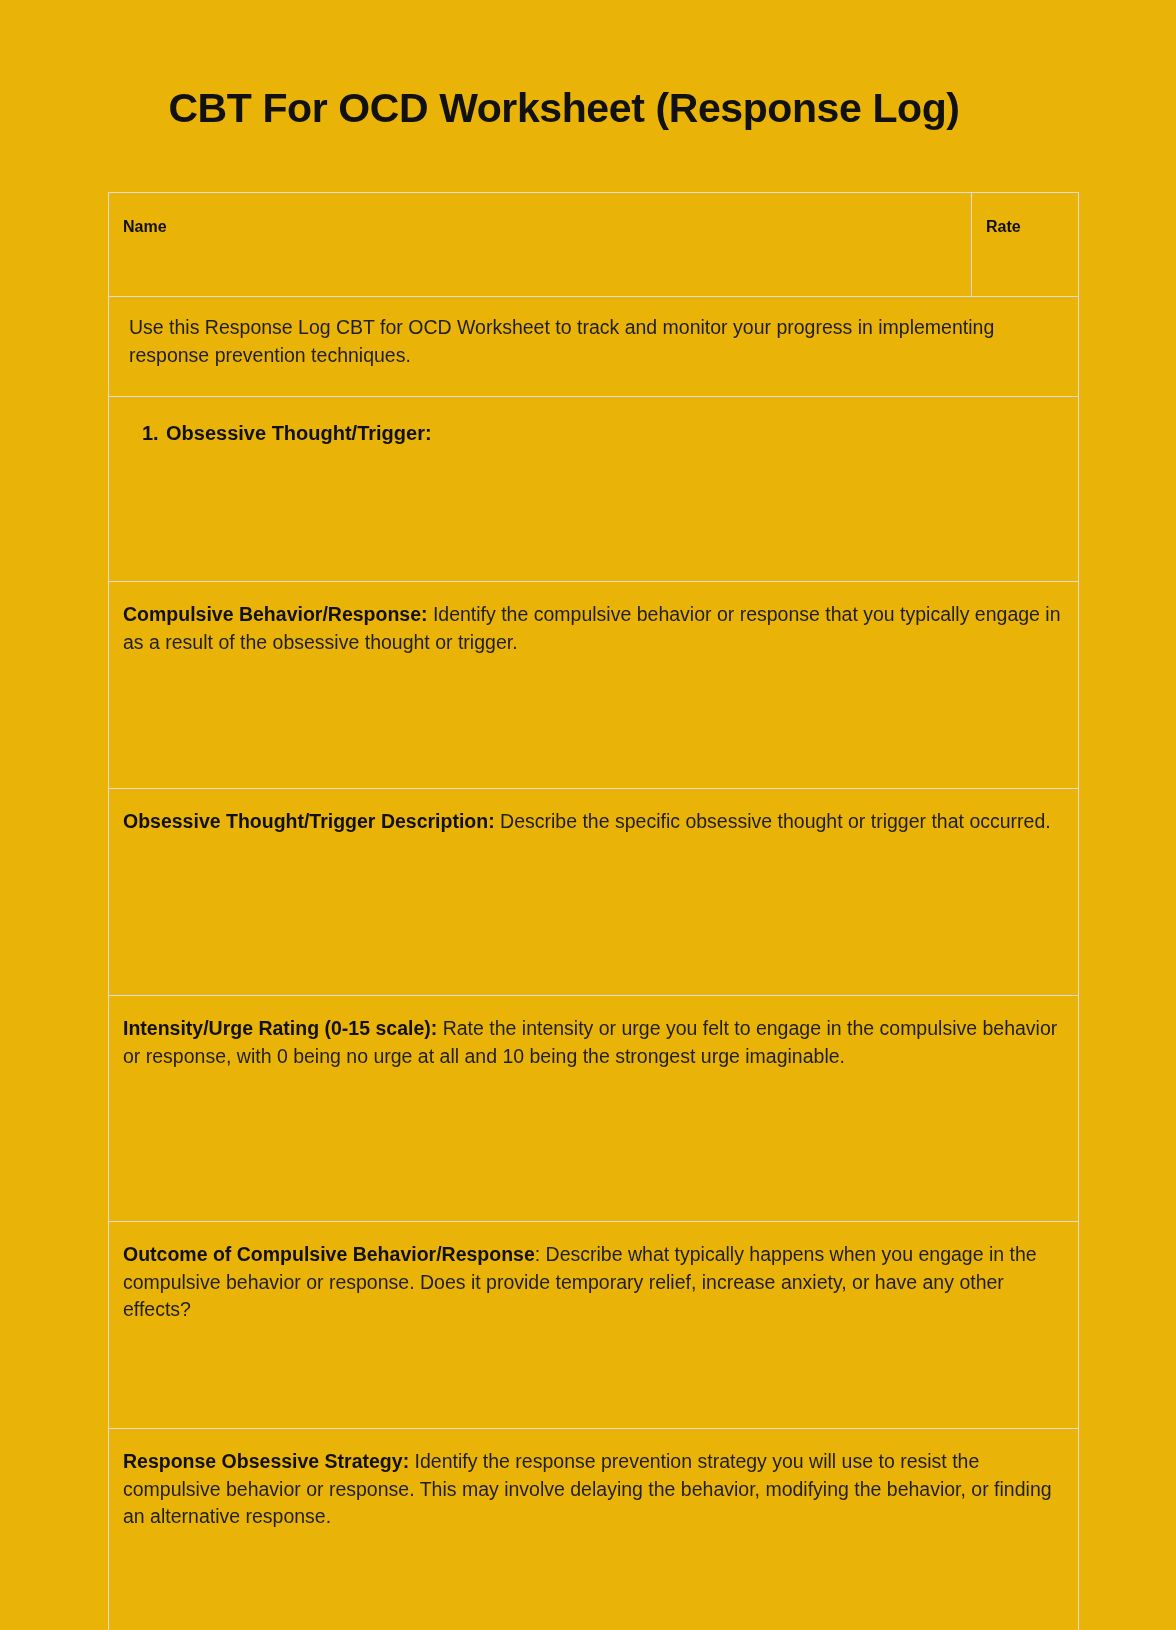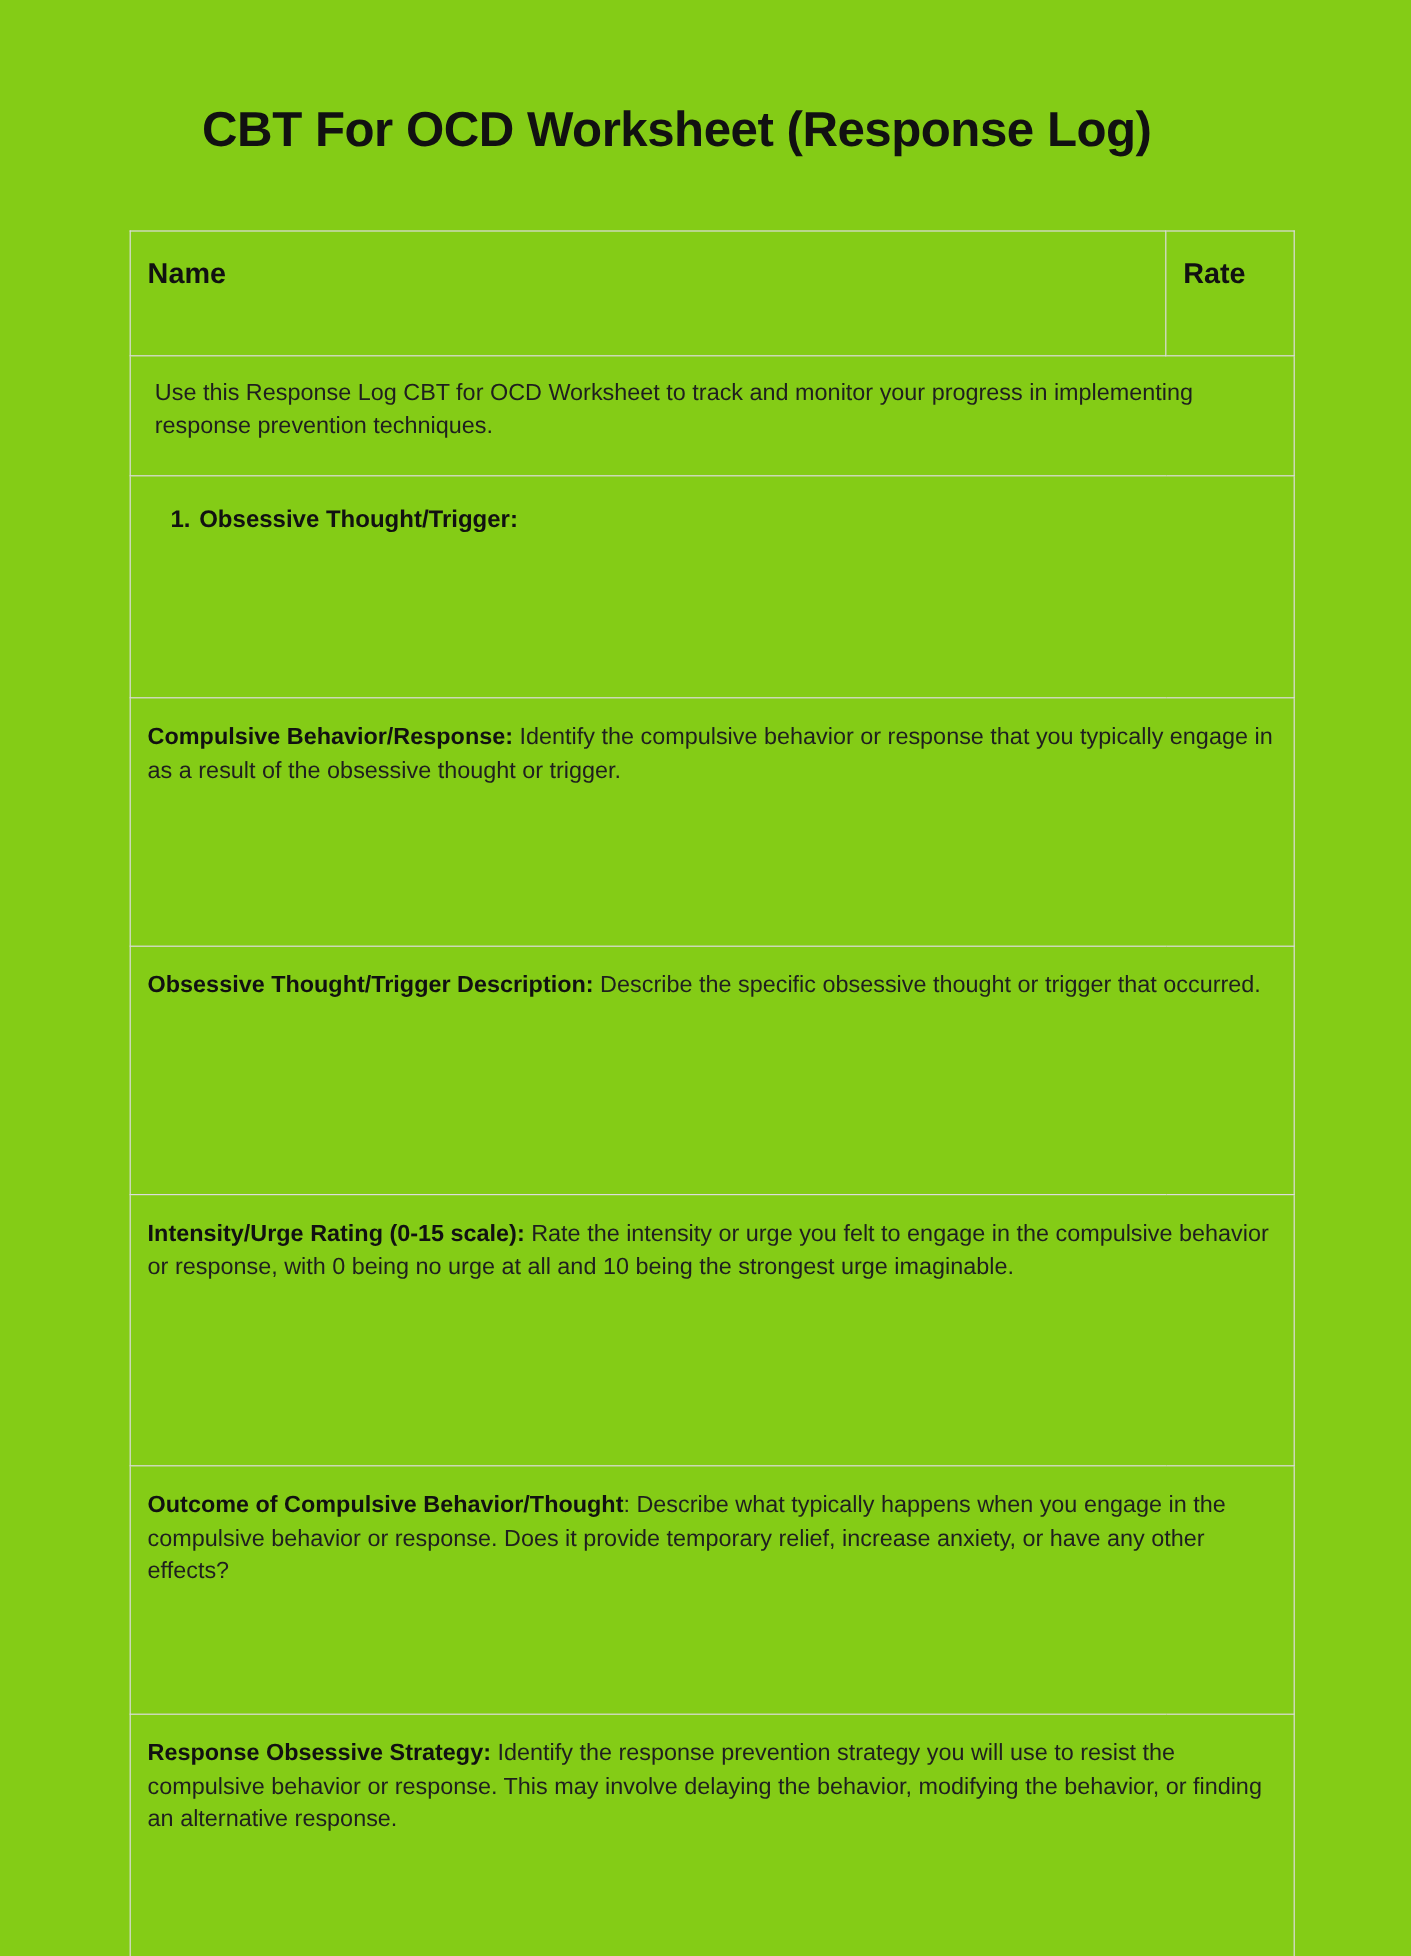--- a/index.html
+++ b/index.html
@@ -12,21 +12,21 @@
     height: 1630px;
     font-family: "Liberation Sans", sans-serif;
     color: #1a1a1a;
     -webkit-font-smoothing: antialiased;
   }
   .page {
     position: relative;
     width: 1176px;
     height: 1630px;
     box-sizing: border-box;
-    background: #84cc16;
+    background: #eab308;
   }
   .doc-title {
     position: absolute;
     top: 84px;
     left: 108px;
     width: 912px;
     text-align: center;
     font-size: 41px;
     font-weight: bold;
     letter-spacing: -0.4px;
@@ -52,21 +52,21 @@
   td.name-cell {
     width: 834px;
     height: 74px;
   }
   td.date-cell {
     width: 78px;
     height: 74px;
   }
   .field-label {
     font-weight: bold;
-    font-size: 24px;
+    font-size: 16px;
     color: #111111;
   }
   td.intro-cell {
     height: 72px;
     padding-top: 17px;
     padding-left: 20px;
   }
   td.numbered-cell {
     height: 152px;
     padding-top: 22px;
@@ -142,21 +142,21 @@
       </tr>
 
       <tr>
         <td class="prompt-cell tall" colspan="2">
           <span class="bold-lead">Intensity/Urge Rating (0-15 scale):</span><span class="body-text"> Rate the intensity or urge you felt to engage in the compulsive behavior or response, with 0 being no urge at all and 10 being the strongest urge imaginable.</span>
         </td>
       </tr>
 
       <tr>
         <td class="prompt-cell" colspan="2">
-          <span class="bold-lead">Outcome of Compulsive Behavior/Thought</span><span class="body-text">: Describe what typically happens when you engage in the compulsive behavior or response. Does it provide temporary relief, increase anxiety, or have any other effects?</span>
+          <span class="bold-lead">Outcome of Compulsive Behavior/Response</span><span class="body-text">: Describe what typically happens when you engage in the compulsive behavior or response. Does it provide temporary relief, increase anxiety, or have any other effects?</span>
         </td>
       </tr>
 
       <tr>
         <td class="prompt-cell tall" colspan="2">
           <span class="bold-lead">Response Obsessive Strategy:</span><span class="body-text"> Identify the response prevention strategy you will use to resist the compulsive behavior or response. This may involve delaying the behavior, modifying the behavior, or finding an alternative response.</span>
         </td>
       </tr>
     </tbody>
   </table>

